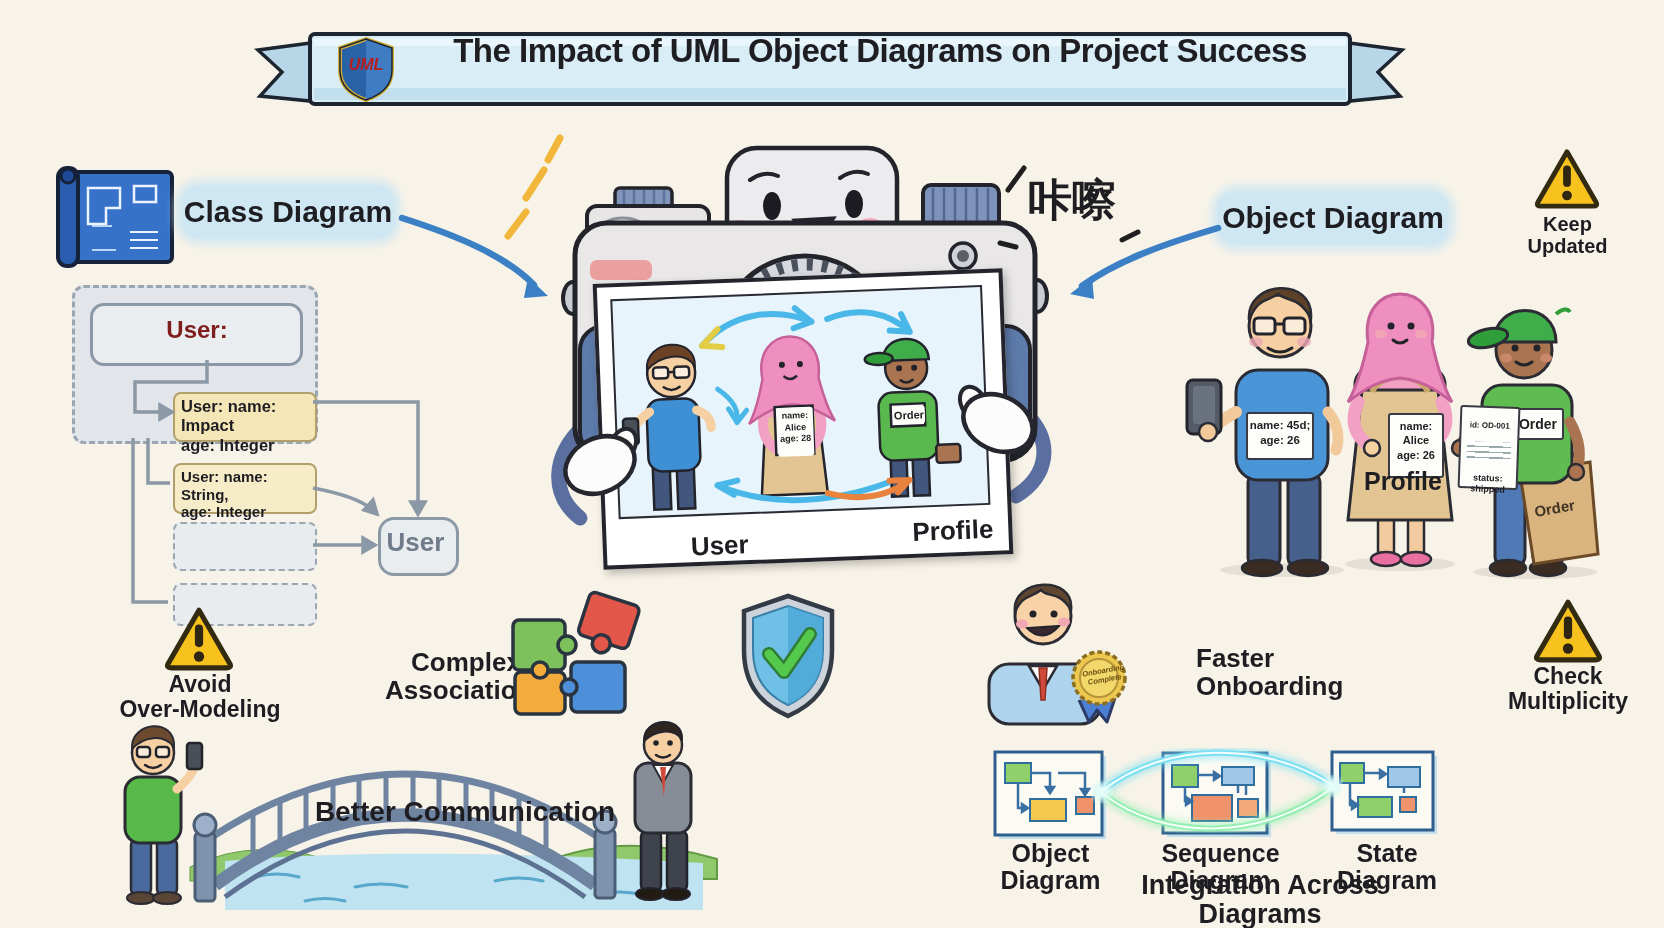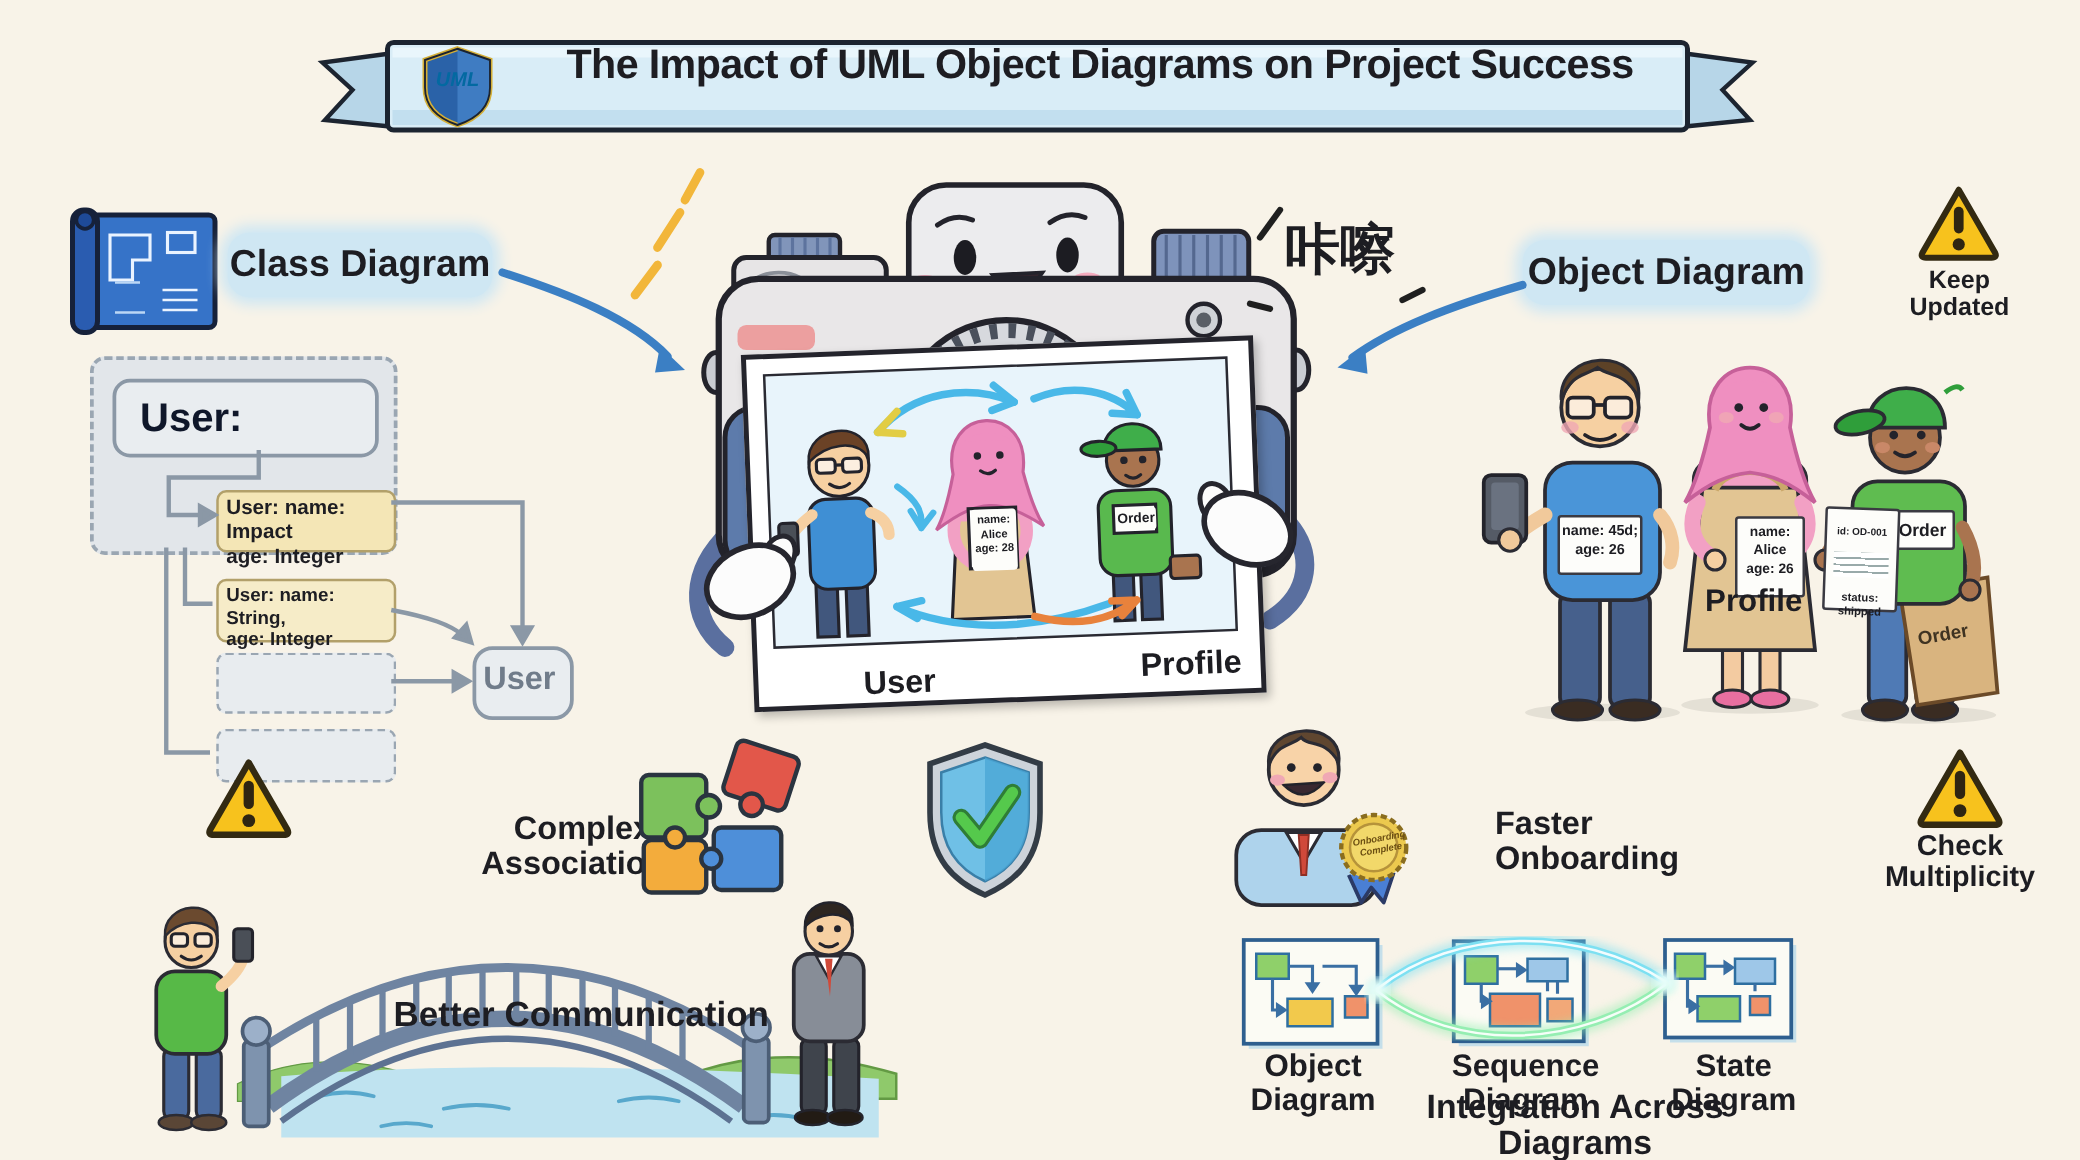--- a/index.html
+++ b/index.html
@@ -23,38 +23,38 @@
     <path d="M1092,14 L1152,22 L1128,44 L1150,68 L1090,74 Z" fill="#b7d6e8" stroke="#1c2430" stroke-width="3.5"></path>
     <rect x="60" y="6" width="1040" height="70" rx="5" fill="#d9edf7" stroke="#1c2430" stroke-width="4"></rect>
     <rect x="64" y="60" width="1032" height="12" fill="#c2dfef"></rect>
     <rect x="64" y="10" width="1032" height="8" fill="#e9f6fc"></rect>
   </svg>
   <svg class="abs" style="left:336px;top:36px;" width="60" height="66" viewBox="0 0 60 66">
     <path d="M30,3 L56,12 V34 C56,50 45,59 30,64 C15,59 4,50 4,34 V12 Z" fill="#2a62a8" stroke="#d4af37" stroke-width="4"></path>
     <path d="M30,3 L56,12 V34 C56,50 45,59 30,64 Z" fill="#3f7cc2"></path>
     <path d="M30,3 L56,12 V34 C56,50 45,59 30,64 C15,59 4,50 4,34 V12 Z" fill="none" stroke="#1c2430" stroke-width="1.5"></path>
   </svg>
-  <div class="t ctr" style="left:338px;top:56px;width:56px;font-size:16px;font-style:italic;color:#0369a1;">UML</div>
+  <div class="t ctr" style="left:338px;top:56px;width:56px;font-size:16px;font-style:italic;color:#b91c1c;">UML</div>
   <div class="t ctr" style="left:420px;top:33px;width:920px;font-size:33px;letter-spacing:-0.5px;">The Impact of UML Object Diagrams on Project Success</div>
 
   <svg class="abs" style="left:52px;top:162px;" width="130" height="110" viewBox="0 0 130 110">
     <rect x="20" y="10" width="100" height="90" rx="5" fill="#3673c8" stroke="#16213a" stroke-width="4"></rect>
     <rect x="6" y="6" width="20" height="98" rx="9" fill="#2a5cb0" stroke="#16213a" stroke-width="4"></rect>
     <circle cx="16" cy="14" r="7" fill="#1e4a98" stroke="#16213a" stroke-width="3"></circle>
     <path d="M36,26 h32 v20 h-14 v16 h-18 Z" fill="none" stroke="#eaf3ff" stroke-width="2.5"></path>
     <rect x="82" y="24" width="22" height="16" fill="none" stroke="#eaf3ff" stroke-width="2.5"></rect>
     <path d="M78,70 h28 M78,78 h28 M78,86 h28" stroke="#eaf3ff" stroke-width="2"></path>
     <path d="M40,64 h20 M40,88 h24" stroke="#bcd7f5" stroke-width="2"></path>
   </svg>
   <div class="abs hl" style="left:182px;top:186px;width:212px;height:52px;"></div>
   <div class="t ctr" style="left:182px;top:196px;width:212px;font-size:30px;">Class Diagram</div>
 
   <div class="abs" style="left:72px;top:285px;width:240px;height:153px;background:#e2e6ea;border:3px dashed #9aa6b2;border-radius:12px;"></div>
   <div class="abs" style="left:90px;top:303px;width:207px;height:57px;background:#e9edf0;border:3px solid #8b98a6;border-radius:14px;"></div>
-  <div class="t" style="left:112px;top:317px;width:170px;font-size:32px;font-weight:600;color:#0f172a;">User:</div>
+  <div class="t" style="left:112px;top:317px;width:170px;font-size:24px;font-weight:600;color:#7f1d1d;text-align:center;">User:</div>
   <div class="abs" style="left:173px;top:392px;width:140px;height:46px;background:#f4e6b6;border:2.5px solid #b2a06a;border-radius:8px;"></div>
   <div class="t" style="left:181px;top:397px;width:130px;font-size:16.5px;font-weight:700;line-height:1.18;">User: name: Impact
 age: Integer</div>
   <div class="abs" style="left:173px;top:463px;width:140px;height:47px;background:#f6ecc8;border:2.5px solid #b2a06a;border-radius:8px;"></div>
   <div class="t" style="left:181px;top:468px;width:130px;font-size:15px;font-weight:700;line-height:1.18;">User: name: String,
 age: Integer</div>
   <div class="abs" style="left:173px;top:522px;width:140px;height:45px;background:#e8ecef;border:2.5px dashed #9aa6b2;border-radius:8px;"></div>
   <div class="abs" style="left:173px;top:583px;width:140px;height:39px;background:#e8ecef;border:2.5px dashed #9aa6b2;border-radius:8px;"></div>
   <div class="abs" style="left:378px;top:517px;width:75px;height:53px;background:#e9edf0;border:3px solid #8b98a6;border-radius:16px;"></div>
   <div class="t ctr" style="left:378px;top:528px;width:75px;font-size:26px;font-weight:600;color:#707c8a;">User</div>
@@ -276,20 +276,22 @@
     <span style="display:block;font-weight:700;font-size:9px;white-space:pre-line;">status:
 shipped</span>
   </div>
   <div class="t" style="left:1534px;top:498px;width:70px;font-size:15px;color:#3f3322;transform:rotate(-10deg);">Order</div>
 
   <svg class="abs" style="left:161px;top:604px;" width="76" height="70" viewBox="0 0 72 68">
     <path d="M36,6 L66,58 Q68,62 63,62 L9,62 Q4,62 6,58 Z" fill="#f7c21d" stroke="#332a12" stroke-width="5" stroke-linejoin="round"></path>
     <rect x="32" y="20" width="8" height="22" rx="4" fill="#2e2512"></rect>
     <circle cx="36" cy="51" r="5" fill="#2e2512"></circle>
   </svg>
+  <div class="t ctr" style="left:110px;top:672px;width:180px;font-size:23px;">Avoid
+Over-Modeling</div>
 
   <div class="t ctr" style="left:366px;top:648px;width:200px;font-size:26px;">Complex
 Associations</div>
   <svg class="abs" style="left:505px;top:590px;" width="160" height="128" viewBox="0 0 160 128">
     <g stroke="#2a3440" stroke-width="3.5">
       <g transform="rotate(18 104 30)">
         <rect x="78" y="8" width="52" height="45" rx="6" fill="#e2574a"></rect>
         <circle cx="104" cy="55" r="9" fill="#e2574a"></circle>
       </g>
       <rect x="8" y="30" width="52" height="50" rx="6" fill="#7cc15c"></rect>

